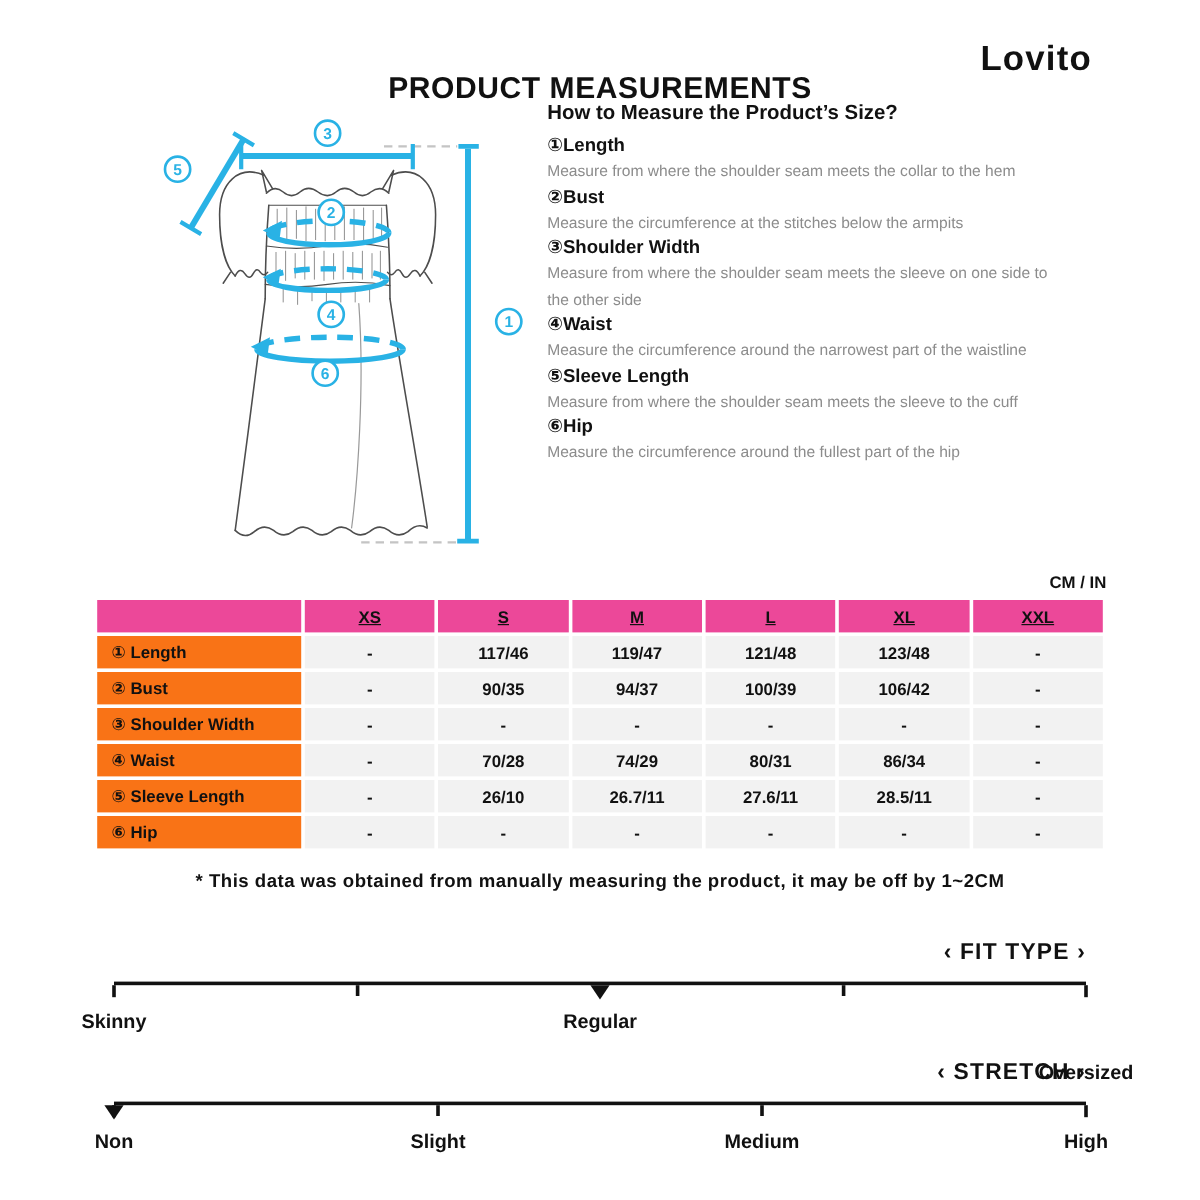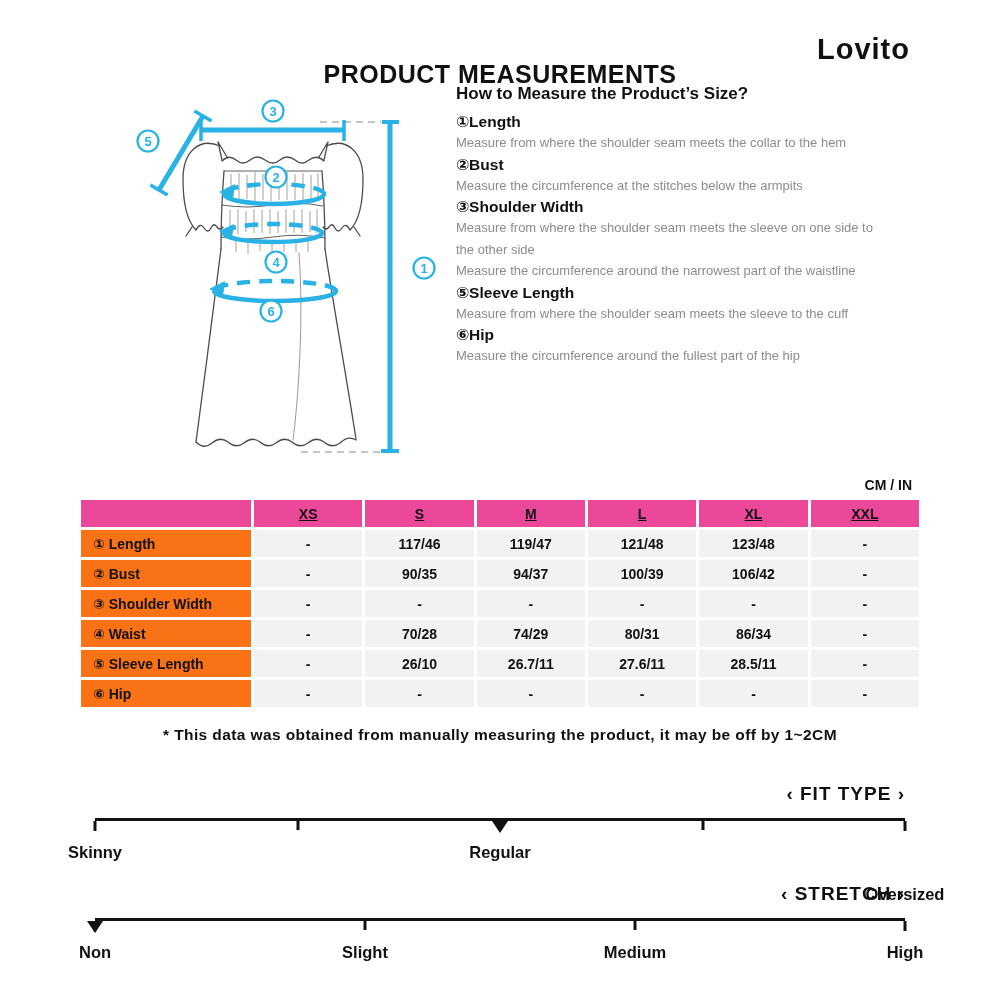--- a/index.html
+++ b/index.html
@@ -11,21 +11,21 @@
   .brand{position:absolute;top:33px;right:90px;font-size:29px;font-weight:bold;
          letter-spacing:1px;color:#111;}
 
   .diagram{position:absolute;left:125px;top:93px;width:330px;height:375px;}
 
   .howto{position:absolute;left:456px;top:84px;width:434px;}
   .ht-heading{font-size:17px;font-weight:bold;color:#111;margin:0 0 7px 0;}
   .ht-name{font-size:15.5px;font-weight:bold;color:#111;line-height:21px;}
   .ht-desc{font-size:13px;color:#8c8c8c;line-height:21.5px;}
 
-  .unit-label{position:absolute;top:477px;right:88px;font-size:14px;font-weight:bold;color:#111;}
+  .unit-label{position:absolute;top:477px;right:78px;font-size:14px;font-weight:bold;color:#111;}
 
   .size-table{position:absolute;left:78px;top:497px;width:844px;
               border-collapse:separate;border-spacing:3px;table-layout:fixed;}
   .size-table th,.size-table td{height:27px;padding:0;font-size:14px;font-weight:bold;
               text-align:center;color:#111;white-space:nowrap;}
   .head-cell{background:#ec4899;font-size:15px;text-decoration:underline;}
   .label-cell{background:#f97316;text-align:left !important;padding-left:12px !important;font-size:15px;}
   .data-cell{background:#f2f2f2;}
 
   .footnote{position:absolute;top:726px;left:0;width:100%;text-align:center;
@@ -144,20 +144,21 @@
         </div>
         <div class="ht-item">
           <div class="ht-name">②Bust</div>
           <div class="ht-desc">Measure the circumference at the stitches below the armpits</div>
         </div>
         <div class="ht-item">
           <div class="ht-name">③Shoulder Width</div>
           <div class="ht-desc">Measure from where the shoulder seam meets the sleeve on one side to the other side</div>
         </div>
         <div class="ht-item">
+          <div class="ht-name">④Waist</div>
           <div class="ht-desc">Measure the circumference around the narrowest part of the waistline</div>
         </div>
         <div class="ht-item">
           <div class="ht-name">⑤Sleeve Length</div>
           <div class="ht-desc">Measure from where the shoulder seam meets the sleeve to the cuff</div>
         </div>
         <div class="ht-item">
           <div class="ht-name">⑥Hip</div>
           <div class="ht-desc">Measure the circumference around the fullest part of the hip</div>
         </div>

